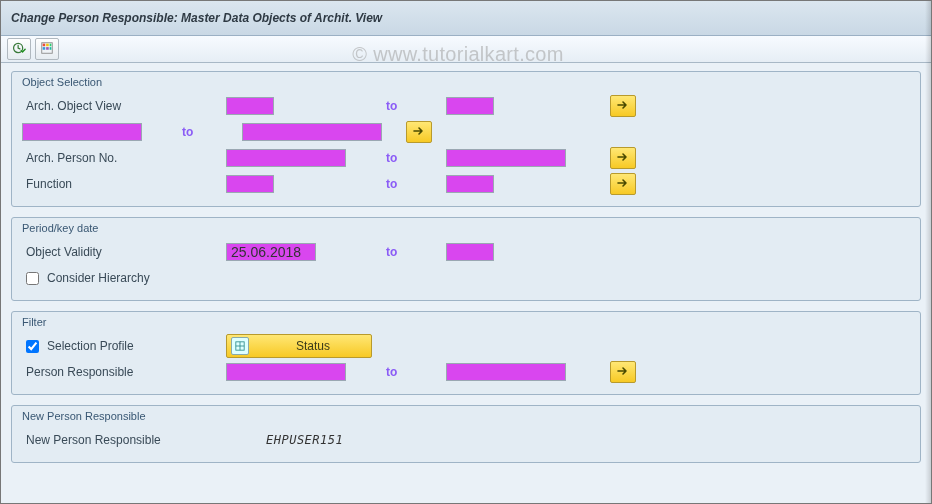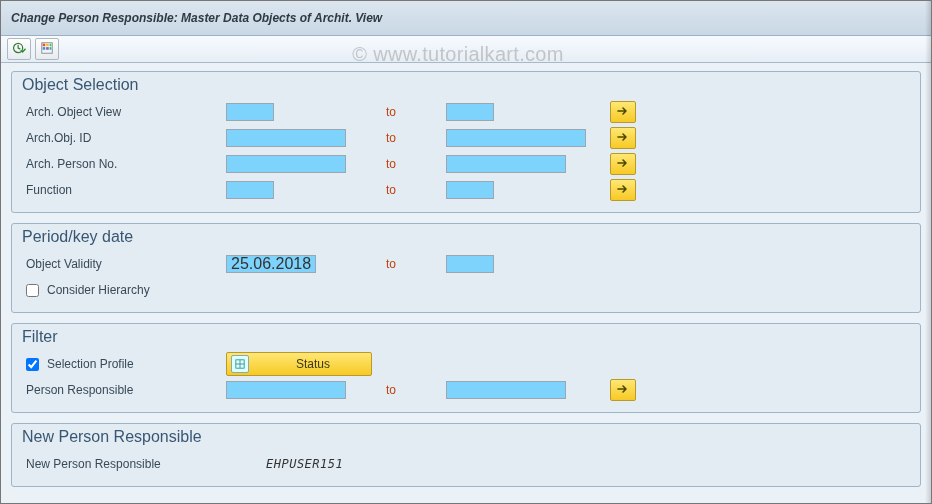--- a/index.html
+++ b/index.html
@@ -78,21 +78,21 @@
   }
   .group {
     border: 1px solid #9fb4c6;
     border-radius: 3px;
     background: #e3ecf3;
     margin-bottom: 10px;
     padding: 6px 10px 8px 10px;
     position: relative;
   }
   .group-title {
-    font-size: 16px;
+    font-size: 11px;
     color: #395773;
     margin: -2px 0 6px 0;
   }
   .row {
     display: flex;
     align-items: center;
     height: 24px;
     margin-bottom: 2px;
   }
   .label {
@@ -101,30 +101,30 @@
     padding-left: 4px;
     display: flex;
     align-items: center;
     gap: 4px;
   }
   .label input[type=checkbox]{
     margin: 0 4px 0 0;
     width: 13px; height: 13px;
   }
   .cell-from { width: 160px; display:flex; align-items:center; }
-  .cell-to-label { width: 60px; text-align: left; color:#c2410c; }
+  .cell-to-label { width: 60px; text-align: left; color:#8b5cf6;font-weight:bold; }
   .cell-to { width: 160px; display:flex; align-items:center; }
   .cell-more { width: 40px; display:flex; align-items:center; justify-content:flex-start; padding-left:4px;}
   input.sap {
     height: 18px;
     border: 1px solid #9aa7b2;
-    background: #7dd3fc;
+    background: #d946ef;
     padding: 0 4px;
     font-family: inherit;
-    font-size: 16px;
+    font-size: 14px;
     color:#333;
     box-sizing: border-box;
   }
   input.sap.small { width: 48px; }
   input.sap.med  { width: 120px; }
   input.sap.date { width: 90px; }
   input.sap.long { width: 140px; }
 
   .morebtn {
     width: 24px;
@@ -222,21 +222,20 @@
             <span>
               <svg viewBox="0 0 12 10">
                   <path d="M1 5 H9 M6 2 L9 5 L6 8" stroke="#4a4a00" stroke-width="1.6" fill="none" stroke-linecap="round" stroke-linejoin="round"></path>
                 </svg>
             </span>
           </div>
         </div>
       </div>
 
       <div class="row">
-        <div class="label">Arch.Obj. ID</div>
         <div class="cell-from">
             <input class="sap med" value="" style="">
           </div>
         <div class="cell-to-label">to</div>
         <div class="cell-to">
             <input class="sap long" value="" style="">
           </div>
         <div class="cell-more">
           <div class="morebtn">
             <span>

